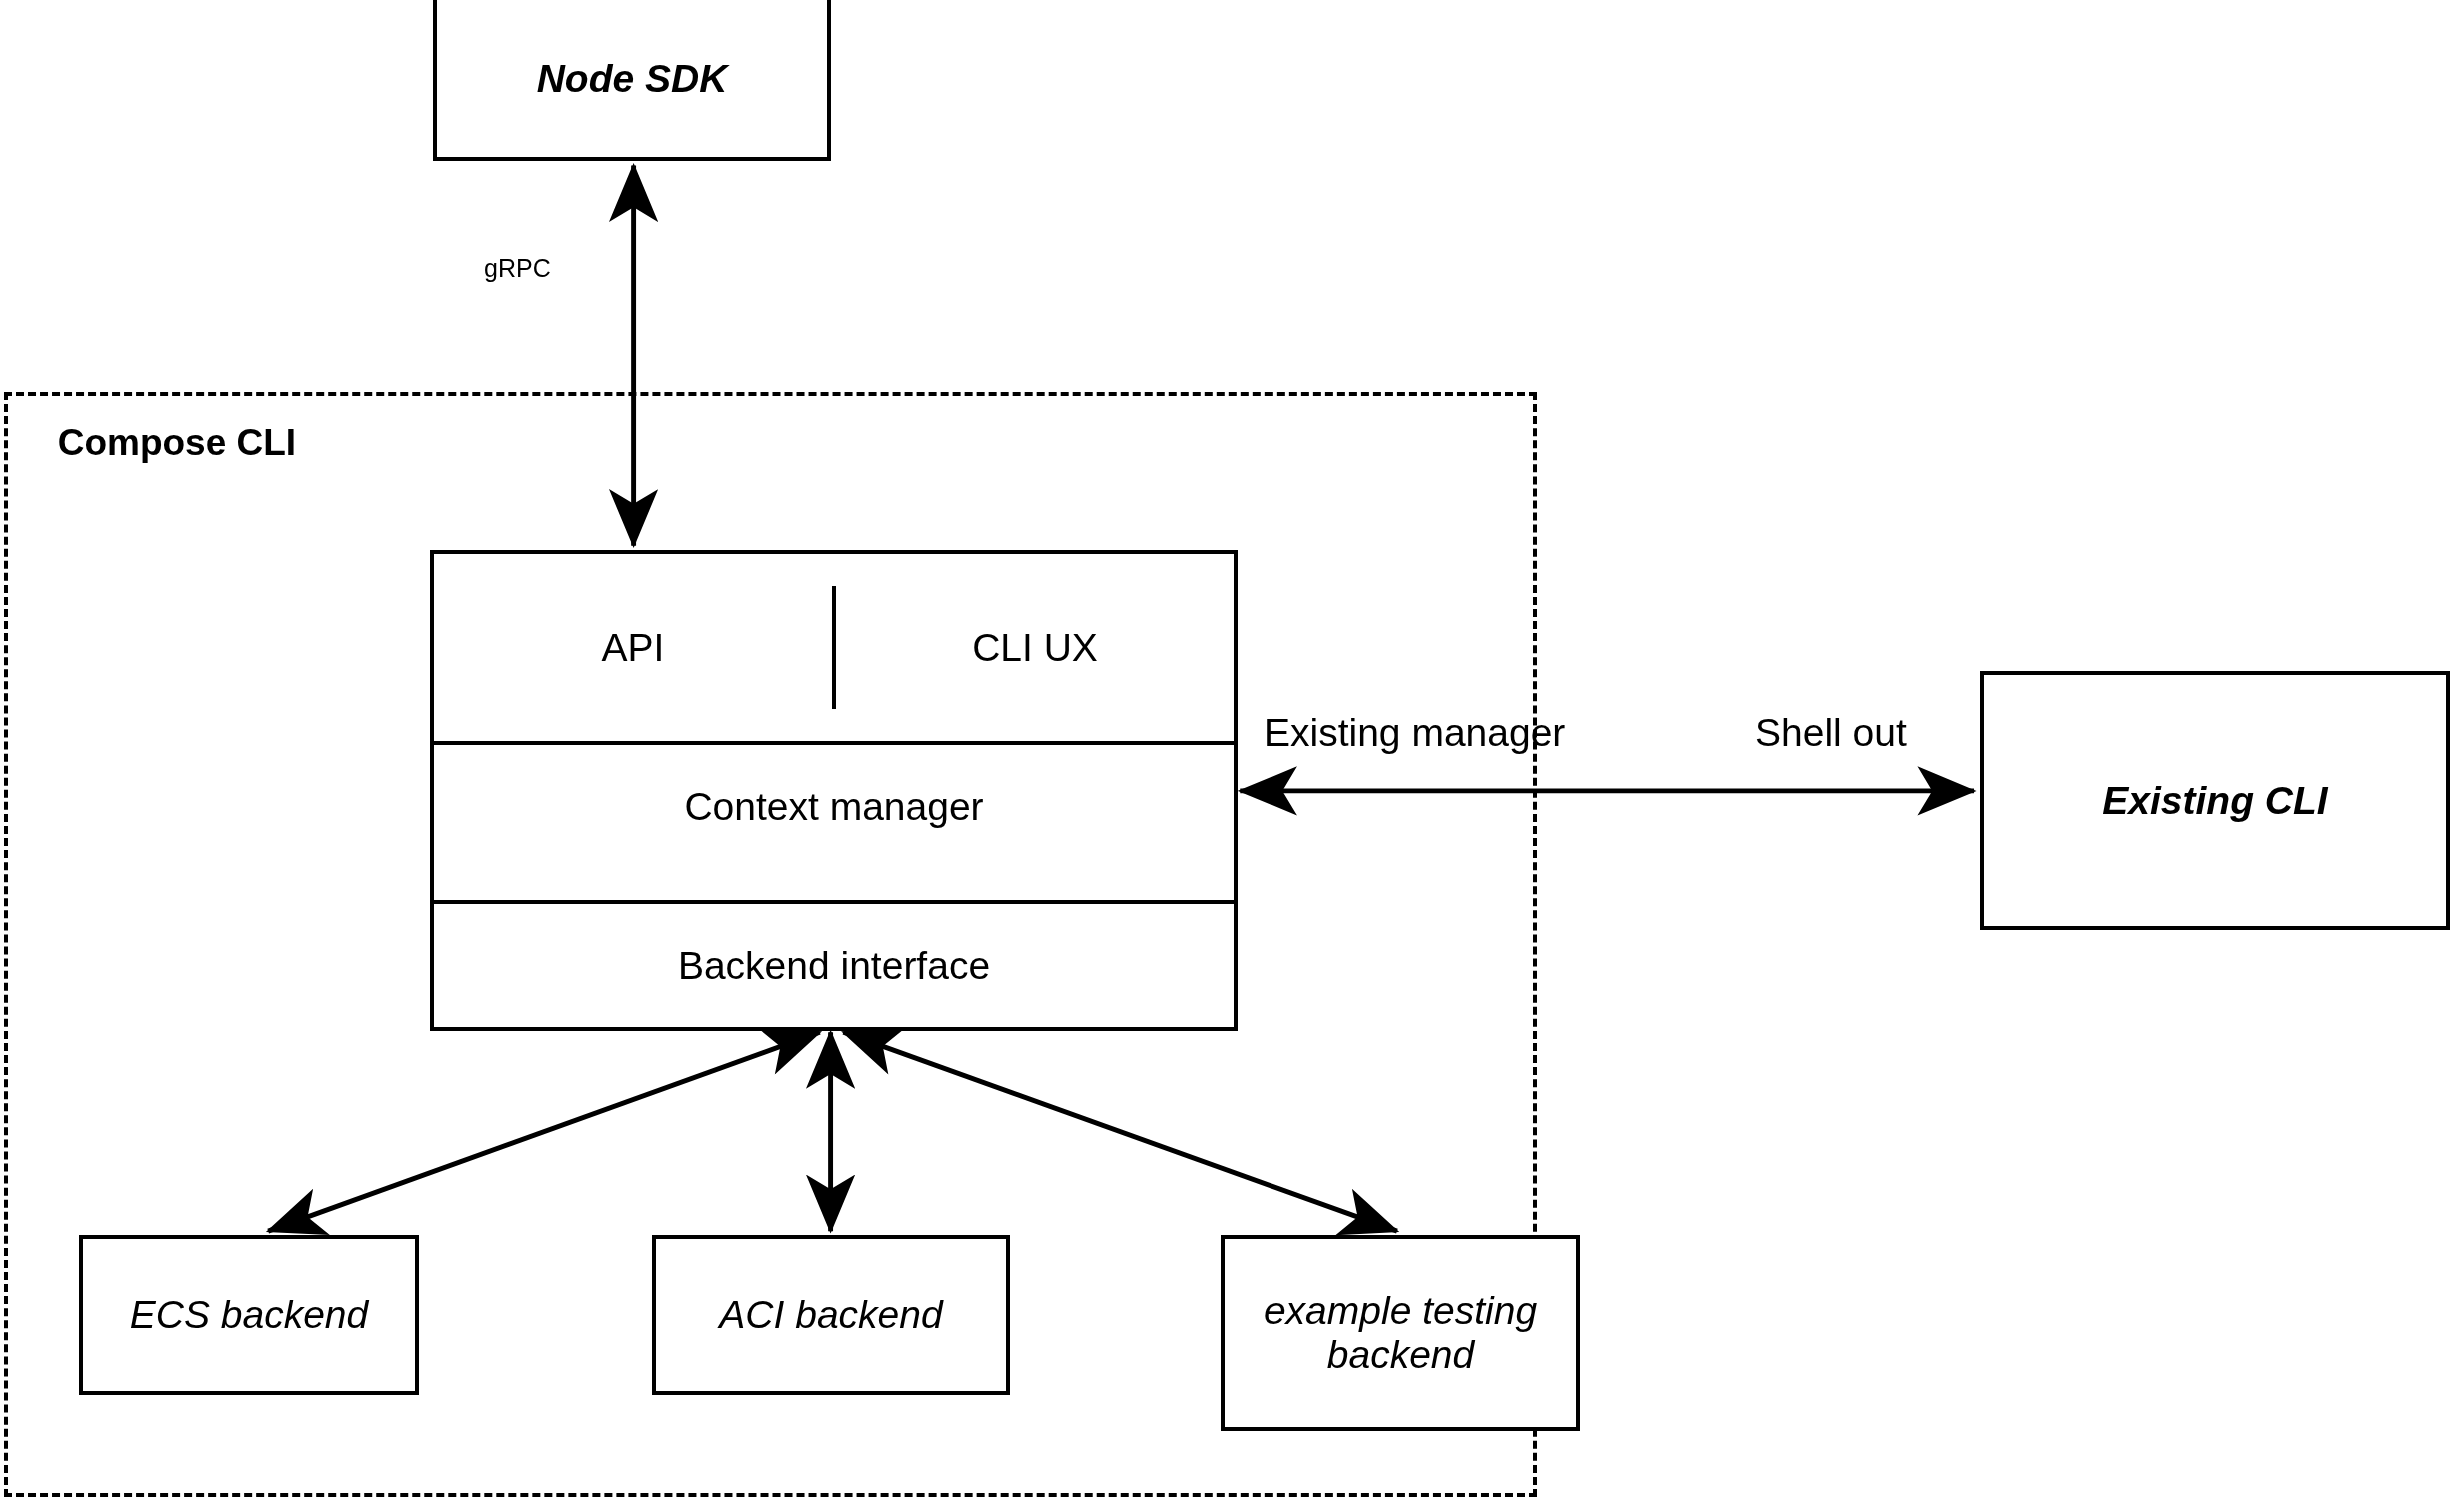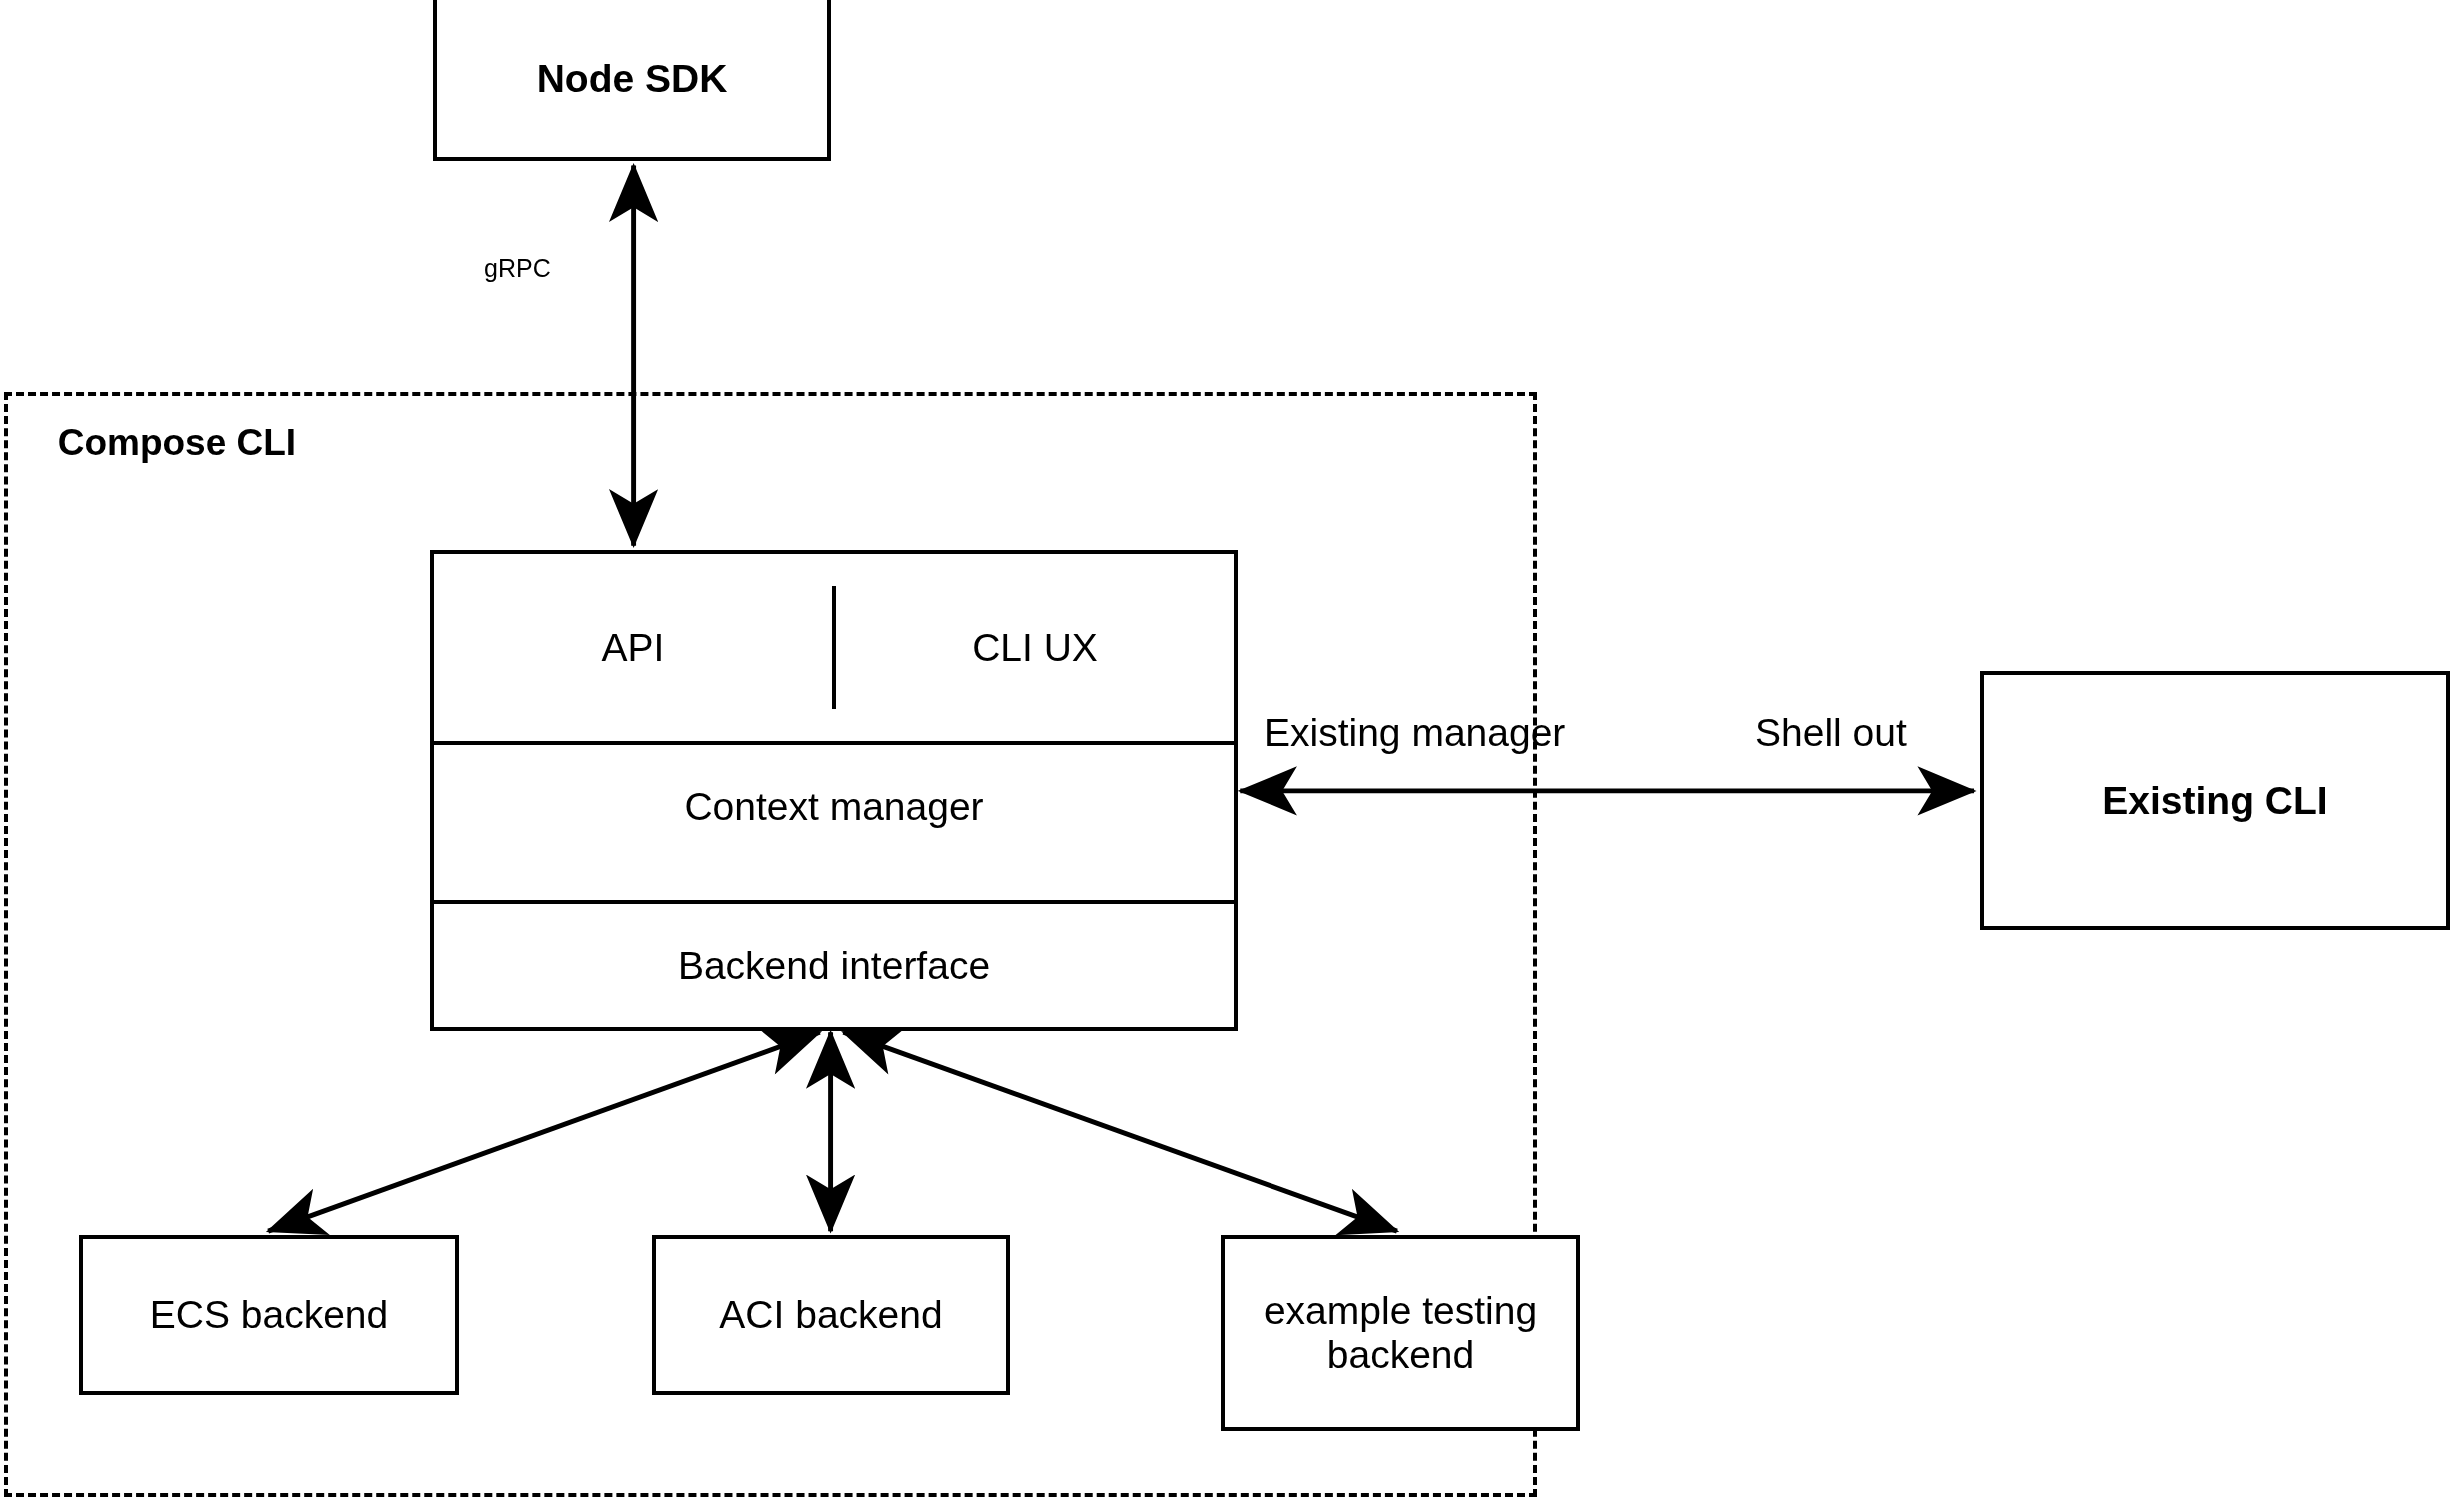--- a/index.html
+++ b/index.html
@@ -33,20 +33,21 @@
     background: #ffffff;
     display: flex;
     align-items: center;
     justify-content: center;
     text-align: center;
     line-height: 1.12;
   }
   .node .lbl {
     display: block;
     padding: 0 9.9px;
+    font-style: italic;
   }
   .bold { font-weight: bold; }
   .group-box {
     position: absolute;
     box-sizing: border-box;
     border: 4.9px dashed #000000;
     background: transparent;
   }
   .group-title {
     position: absolute;
@@ -159,21 +160,21 @@
   </div>
 
   <div class="edge-label" style="left:1264px; top:711px; font-size:39px;">Existing manager</div>
 
   <div class="edge-label" style="left:1755px; top:711px; font-size:39px;">Shell out</div>
 
   <div class="node bold" style="left:1980px; top:671px; width:470px; height:259px; font-size:39px;">
     <span class="lbl">Existing CLI</span>
   </div>
 
-  <div class="node" style="left:79px; top:1235px; width:380px; height:160px; font-size:39px;text-align:right;">
+  <div class="node" style="left:79px; top:1235px; width:340px; height:160px; font-size:39px;text-align:right;">
     <span class="lbl">ECS backend</span>
   </div>
 
   <div class="node" style="left:652px; top:1235px; width:358px; height:160px; font-size:39px;">
     <span class="lbl">ACI backend</span>
   </div>
 
   <div class="node" style="left:1221px; top:1235px; width:359px; height:196px; font-size:39px;">
     <span class="lbl">example testing backend</span>
   </div>

